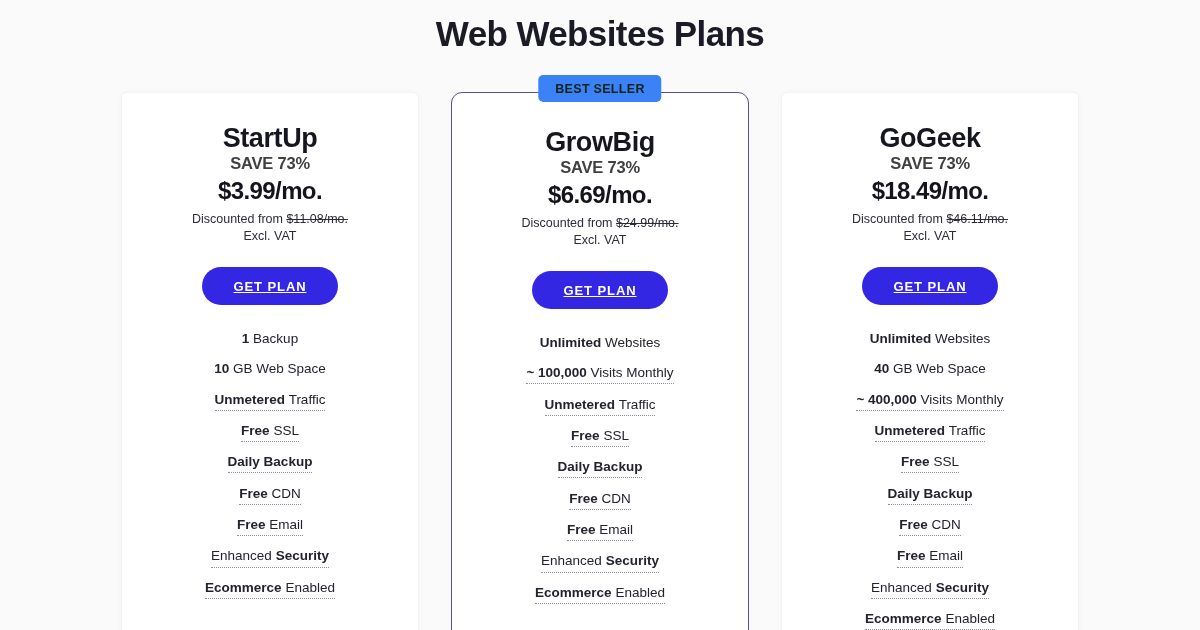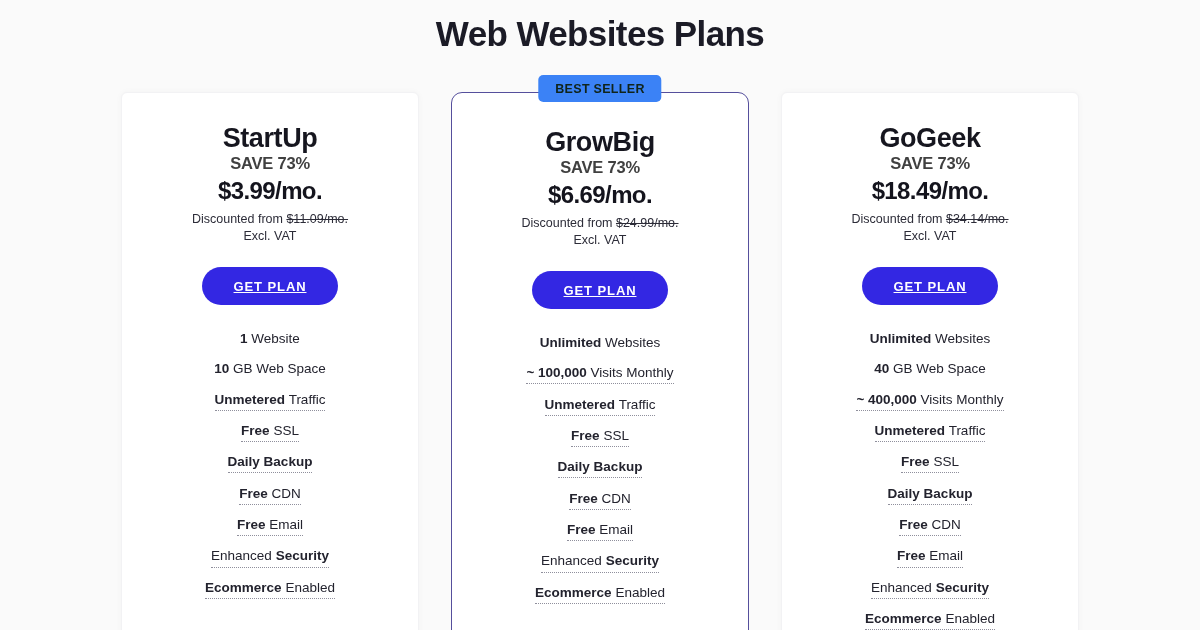--- a/index.html
+++ b/index.html
@@ -167,25 +167,25 @@
 </head>
 <body>
 
 <h1 class="page-title">Web Websites Plans</h1>
 
 <div class="plans-row">
     <div class="plan-card plain">
       <div class="plan-name">StartUp</div>
       <div class="plan-save">SAVE 73%</div>
       <div class="plan-price">$3.99/mo.</div>
-      <div class="plan-discount"><span>Discounted from </span><span class="old-price">$11.09/mo.</span></div>
+      <div class="plan-discount"><span>Discounted from </span><span class="old-price">$11.08/mo.</span></div>
       <div class="plan-vat">Excl. VAT</div>
       <div class="cta-wrap"><button class="cta-button">GET PLAN</button></div>
       <ul class="features">
-        <li class=""><span class="ft"><b>1</b><span class="lt"> Website</span></span></li>
+        <li class=""><span class="ft"><b>1</b><span class="lt"> Backup</span></span></li>
         <li class=""><span class="ft"><b>10</b><span class="lt"> GB Web Space</span></span></li>
         <li class="tip"><span class="ft"><b>Unmetered</b><span class="lt"> Traffic</span></span></li>
         <li class="tip"><span class="ft"><b>Free</b><span class="lt"> SSL</span></span></li>
         <li class="tip"><span class="ft"><b>Daily Backup</b></span></li>
         <li class="tip"><span class="ft"><b>Free</b><span class="lt"> CDN</span></span></li>
         <li class="tip"><span class="ft"><b>Free</b><span class="lt"> Email</span></span></li>
         <li class="tip"><span class="ft"><span class="lt">Enhanced </span><b>Security</b></span></li>
         <li class="tip"><span class="ft"><b>Ecommerce</b><span class="lt"> Enabled</span></span></li>
       </ul>
     </div>
@@ -206,21 +206,21 @@
         <li class="tip"><span class="ft"><b>Free</b><span class="lt"> CDN</span></span></li>
         <li class="tip"><span class="ft"><b>Free</b><span class="lt"> Email</span></span></li>
         <li class="tip"><span class="ft"><span class="lt">Enhanced </span><b>Security</b></span></li>
         <li class="tip"><span class="ft"><b>Ecommerce</b><span class="lt"> Enabled</span></span></li>
       </ul>
     </div>
     <div class="plan-card plain">
       <div class="plan-name">GoGeek</div>
       <div class="plan-save">SAVE 73%</div>
       <div class="plan-price">$18.49/mo.</div>
-      <div class="plan-discount"><span>Discounted from </span><span class="old-price">$34.14/mo.</span></div>
+      <div class="plan-discount"><span>Discounted from </span><span class="old-price">$46.11/mo.</span></div>
       <div class="plan-vat">Excl. VAT</div>
       <div class="cta-wrap"><button class="cta-button">GET PLAN</button></div>
       <ul class="features">
         <li class=""><span class="ft"><b>Unlimited</b><span class="lt"> Websites</span></span></li>
         <li class=""><span class="ft"><b>40</b><span class="lt"> GB Web Space</span></span></li>
         <li class="tip"><span class="ft"><b>~ 400,000</b><span class="lt"> Visits Monthly</span></span></li>
         <li class="tip"><span class="ft"><b>Unmetered</b><span class="lt"> Traffic</span></span></li>
         <li class="tip"><span class="ft"><b>Free</b><span class="lt"> SSL</span></span></li>
         <li class="tip"><span class="ft"><b>Daily Backup</b></span></li>
         <li class="tip"><span class="ft"><b>Free</b><span class="lt"> CDN</span></span></li>

